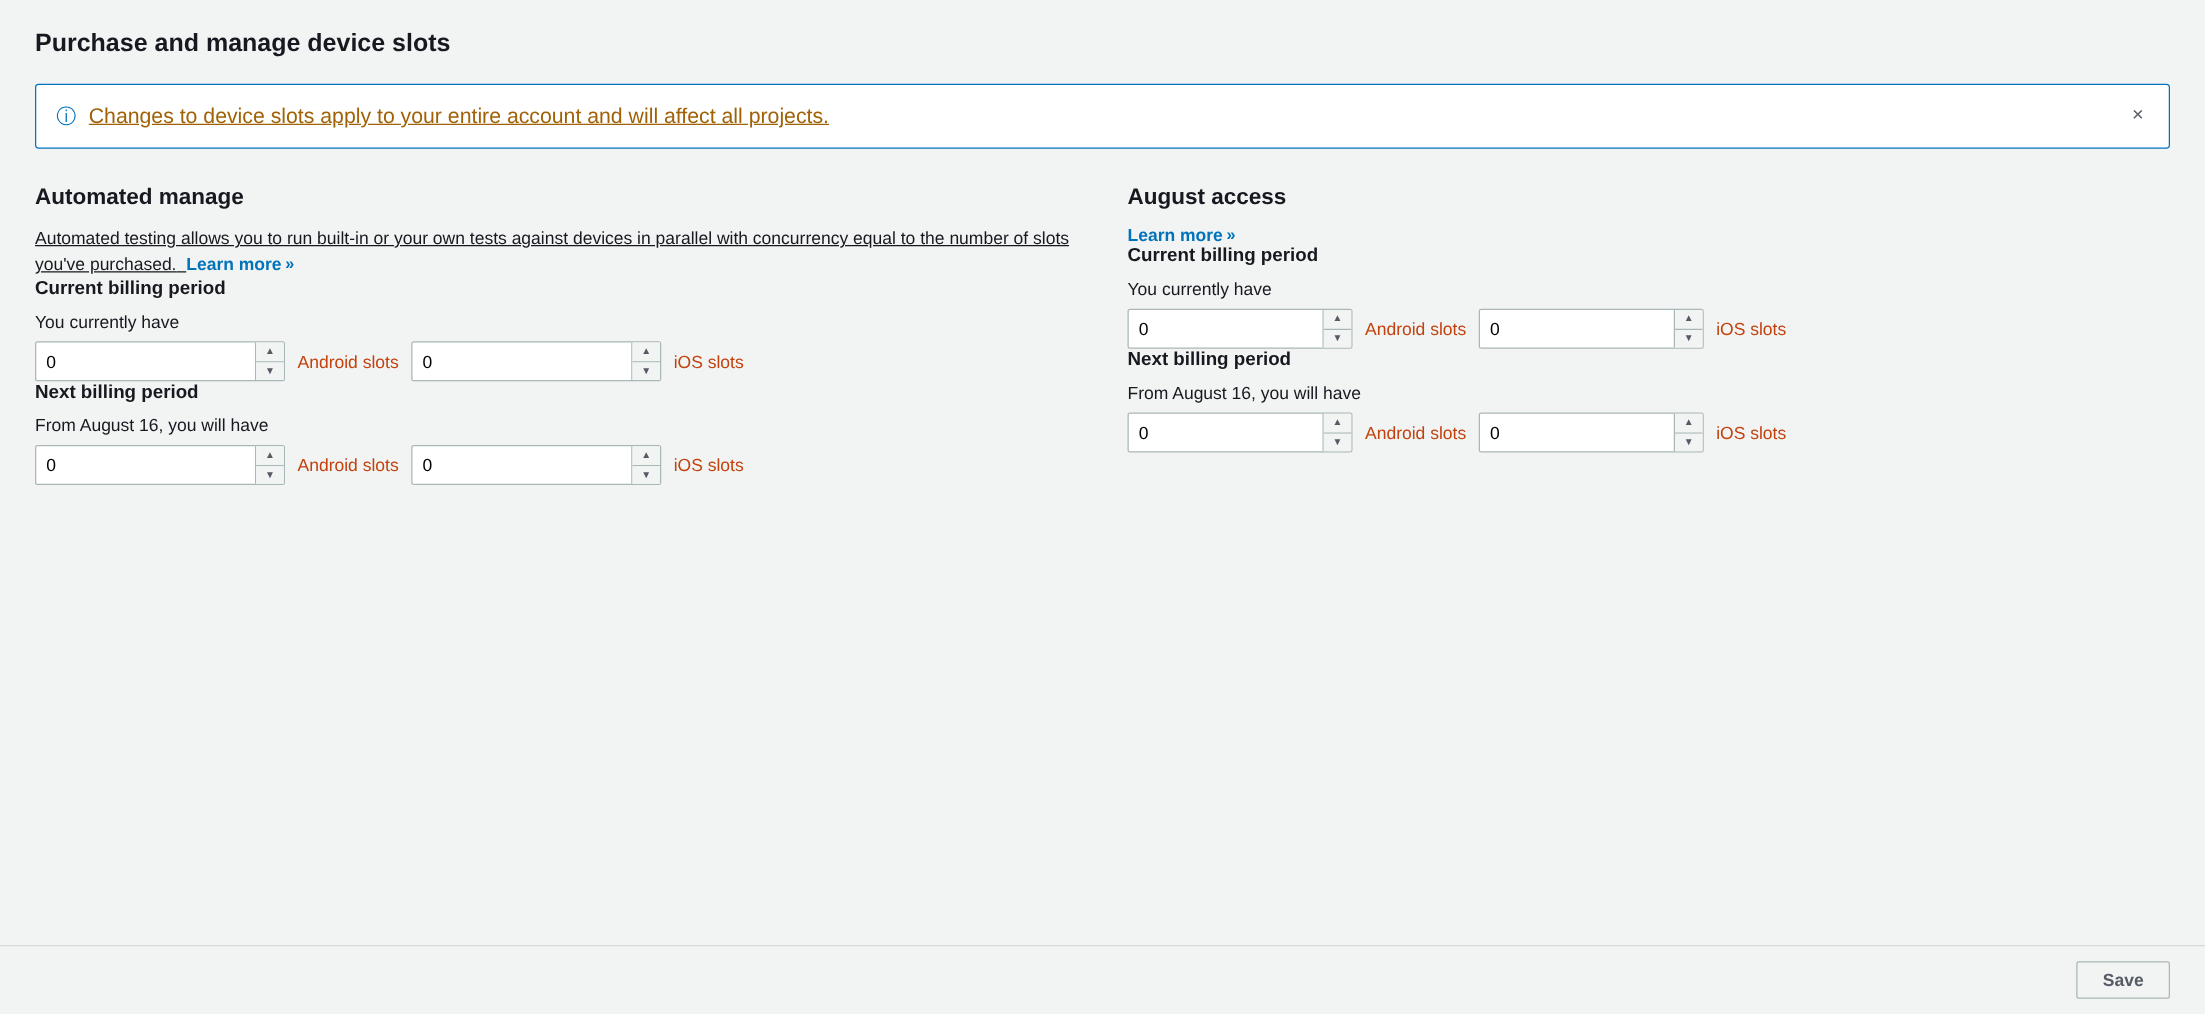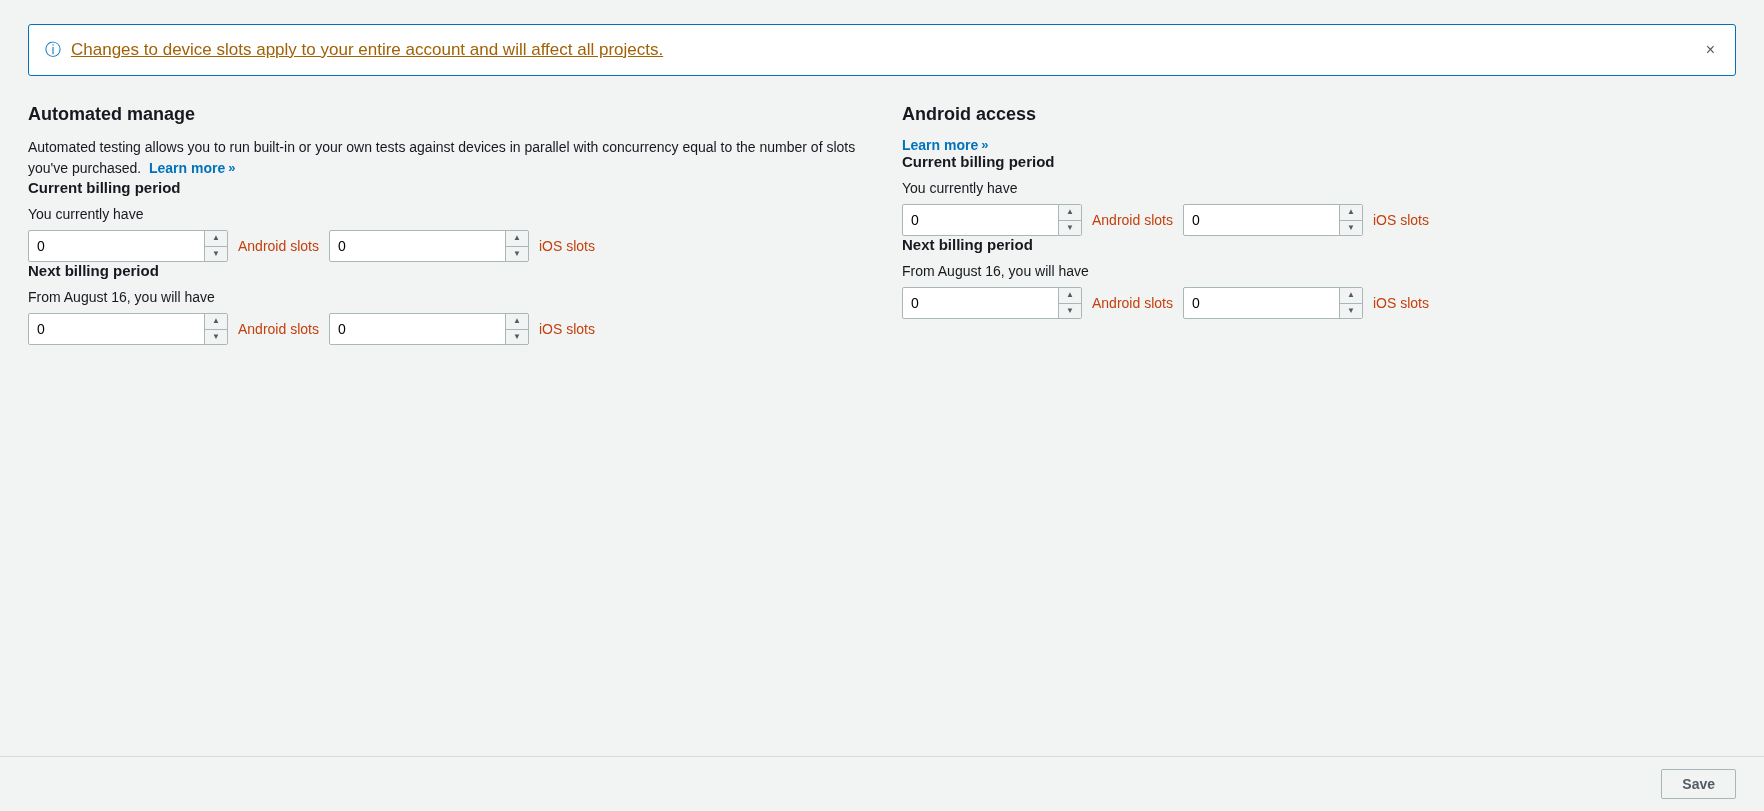--- a/index.html
+++ b/index.html
@@ -64,20 +64,21 @@
       font-size: 18px;
       font-weight: 700;
       margin-bottom: 12px;
       color: #16191f;
     }
     .section-desc {
       font-size: 14px;
       color: #16191f;
       line-height: 1.5;
       margin-bottom: 4px;
+      text-decoration: underline;
     }
     .learn-more {
       color: #0073bb;
       font-weight: 700;
       font-size: 14px;
       text-decoration: none;
       cursor: pointer;
       display: inline-flex;
       align-items: flex-start;
       gap: 3px;
@@ -175,20 +176,21 @@
     }
     .remote-desc-block {
       margin-bottom: 4px;
     }
   </style>
 </head>
 <body>
 
 <div class="page-container">
 
+  <h1 class="page-title">Purchase and manage device slots</h1>
 
   <div class="info-banner">
     <div class="info-banner-left">
       <span class="info-icon">ⓘ</span>
       <span class="info-banner-text">Changes to device slots apply to your entire account and will affect all projects.</span>
     </div>
     <button class="dismiss-btn">×</button>
   </div>
 
   <div class="two-column">
@@ -240,21 +242,21 @@
           <div class="spinner-btns">
             <button class="spinner-btn">▲</button>
             <button class="spinner-btn">▼</button>
           </div>
         </div>
         <span class="slot-label">iOS slots</span>
       </div>
     </div>
 
     <div>
-      <h2 class="section-title">Android access</h2>
+      <h2 class="section-title">August access</h2>
       <p style="margin-bottom:0;">
         <a class="learn-more">
             <span>Learn more</span>
             <span class="chevrons">»</span>
           </a>
       </p>
 
       <h3 class="billing-section-title">Current billing period</h3>
       <p class="currently-have-label">You currently have</p>
       <div class="slots-row">

